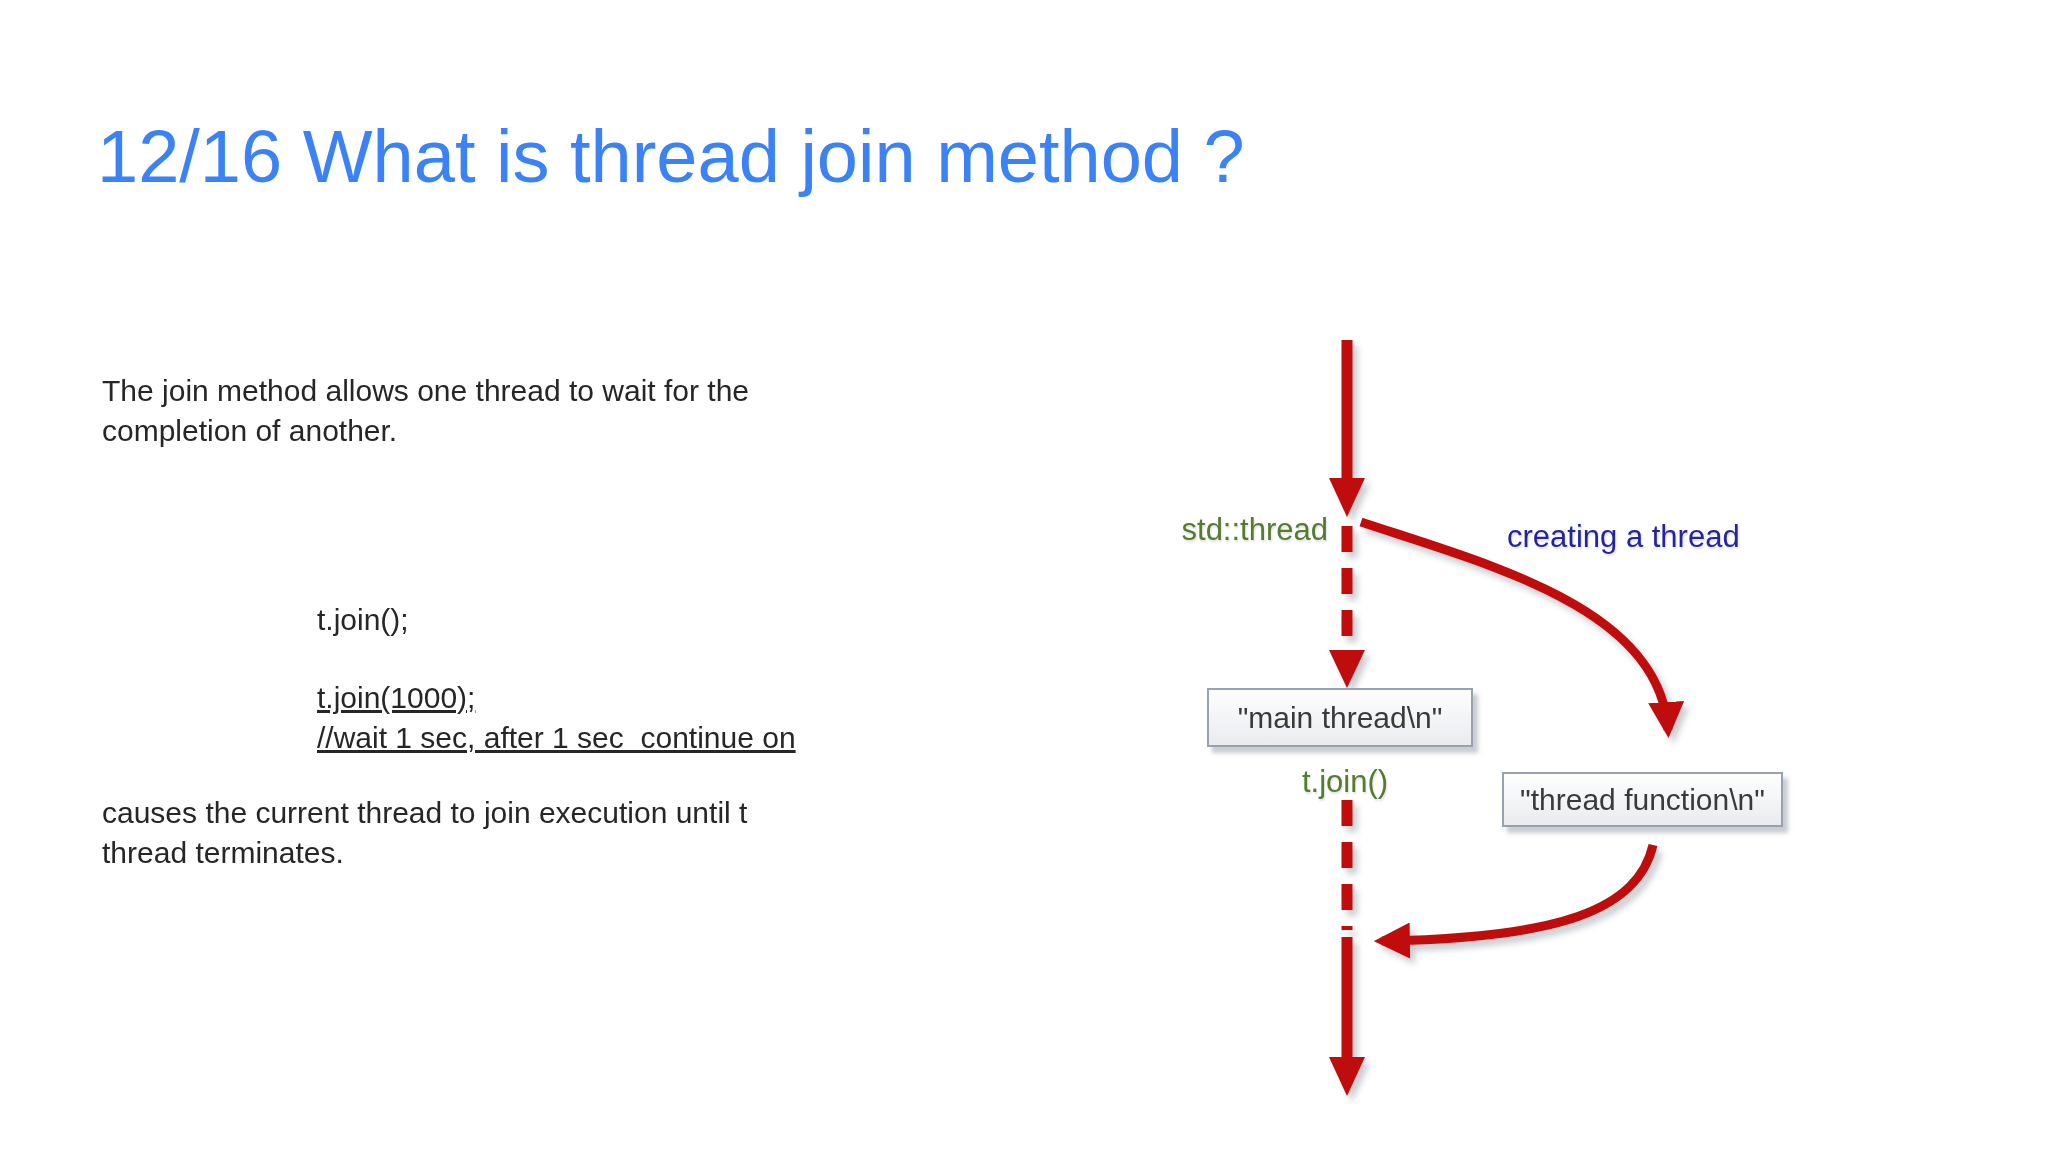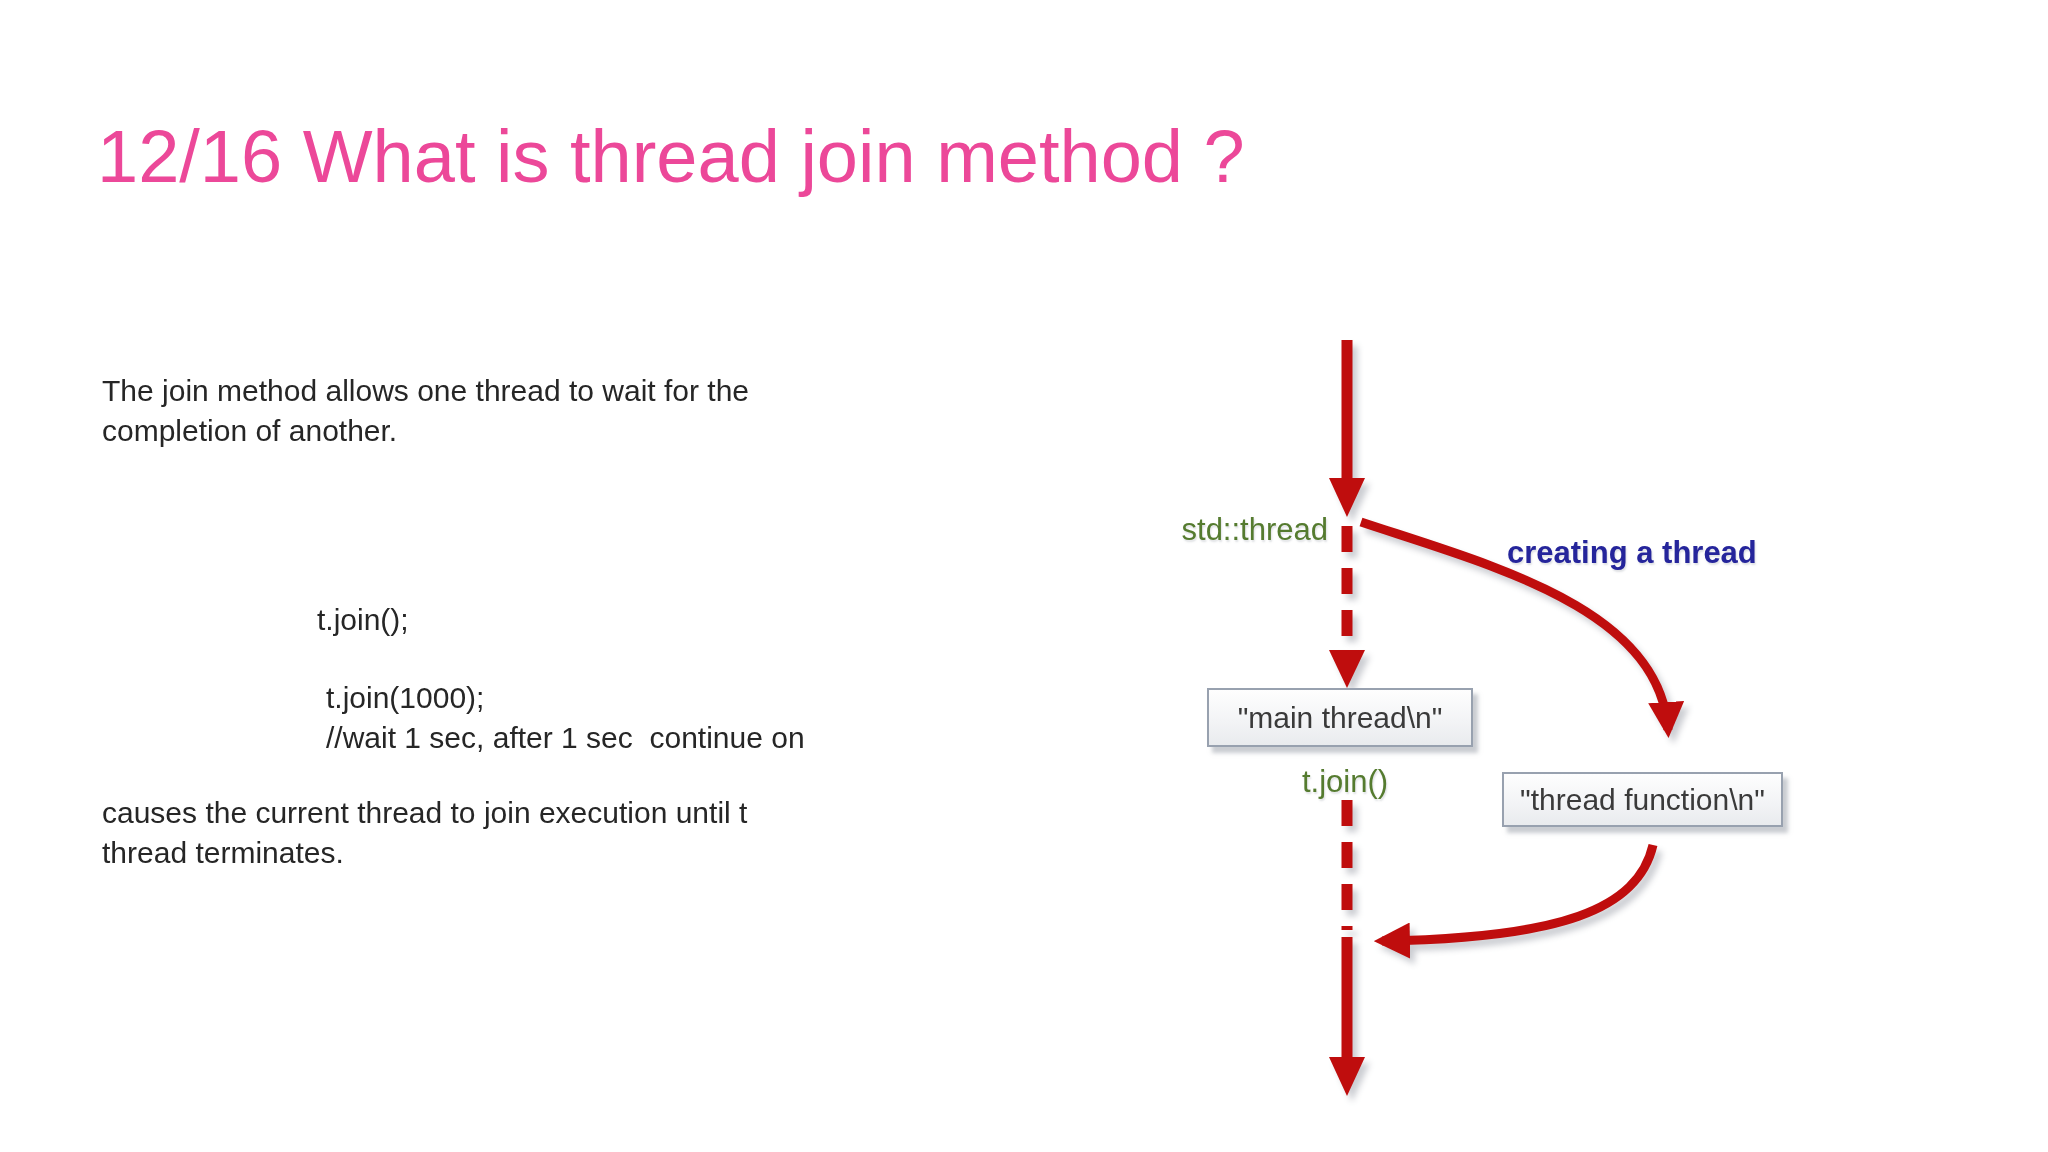--- a/index.html
+++ b/index.html
@@ -14,34 +14,34 @@
     height: 1152px;
     background: #ffffff;
     overflow: hidden;
   }
   .title {
     position: absolute;
     left: 97px;
     top: 118px;
     font-size: 74px;
     line-height: 1.05;
-    color: #ec4899;
+    color: #3b82f6;
     white-space: nowrap;
   }
   .bodytext {
     position: absolute;
     font-size: 30px;
     line-height: 40px;
     color: #262626;
     white-space: pre-wrap;
   }
   .p1 { left: 102px; top: 371px; width: 780px; }
   .p2 { left: 102px; top: 487px; width: 780px; }
   .code1 { left: 317px; top: 600px; width: 700px; }
-  .code2 { left: 326px; top: 678px; width: 700px; }
+  .code2 { left: 317px; top: 678px; width: 700px; text-decoration: underline; }
   .p3 { left: 102px; top: 793px; width: 820px; }
 
   
   .diagram {
     position: absolute;
     left: 1140px;
     top: 330px;
     width: 780px;
     height: 800px;
   }
@@ -60,21 +60,21 @@
     stroke: none;
   }
   .dg-label {
     position: absolute;
     font-size: 31px;
     line-height: 36px;
     white-space: nowrap;
     text-shadow: 1px 2px 2px rgba(160,165,175,0.35);
   }
   .lbl-green { color: var(--label-green, #557b2f); }
-  .lbl-blue  { color: var(--label-blue, #25259b); font-weight: 700; margin-top: 16px; }
+  .lbl-blue  { color: var(--label-blue, #25259b); font-weight: 400; }
   .dg-box {
     position: absolute;
     box-sizing: border-box;
     border: 2px solid var(--box-border, #98a1af);
     background: linear-gradient(180deg, #fefefe 0%, #f3f4f6 55%, #e9ebee 100%);
     box-shadow: 5px 6px 4px rgba(150,155,165,0.5);
     color: var(--box-text, #3a3a3a);
     font-size: 30px;
     display: flex;
     align-items: center;

